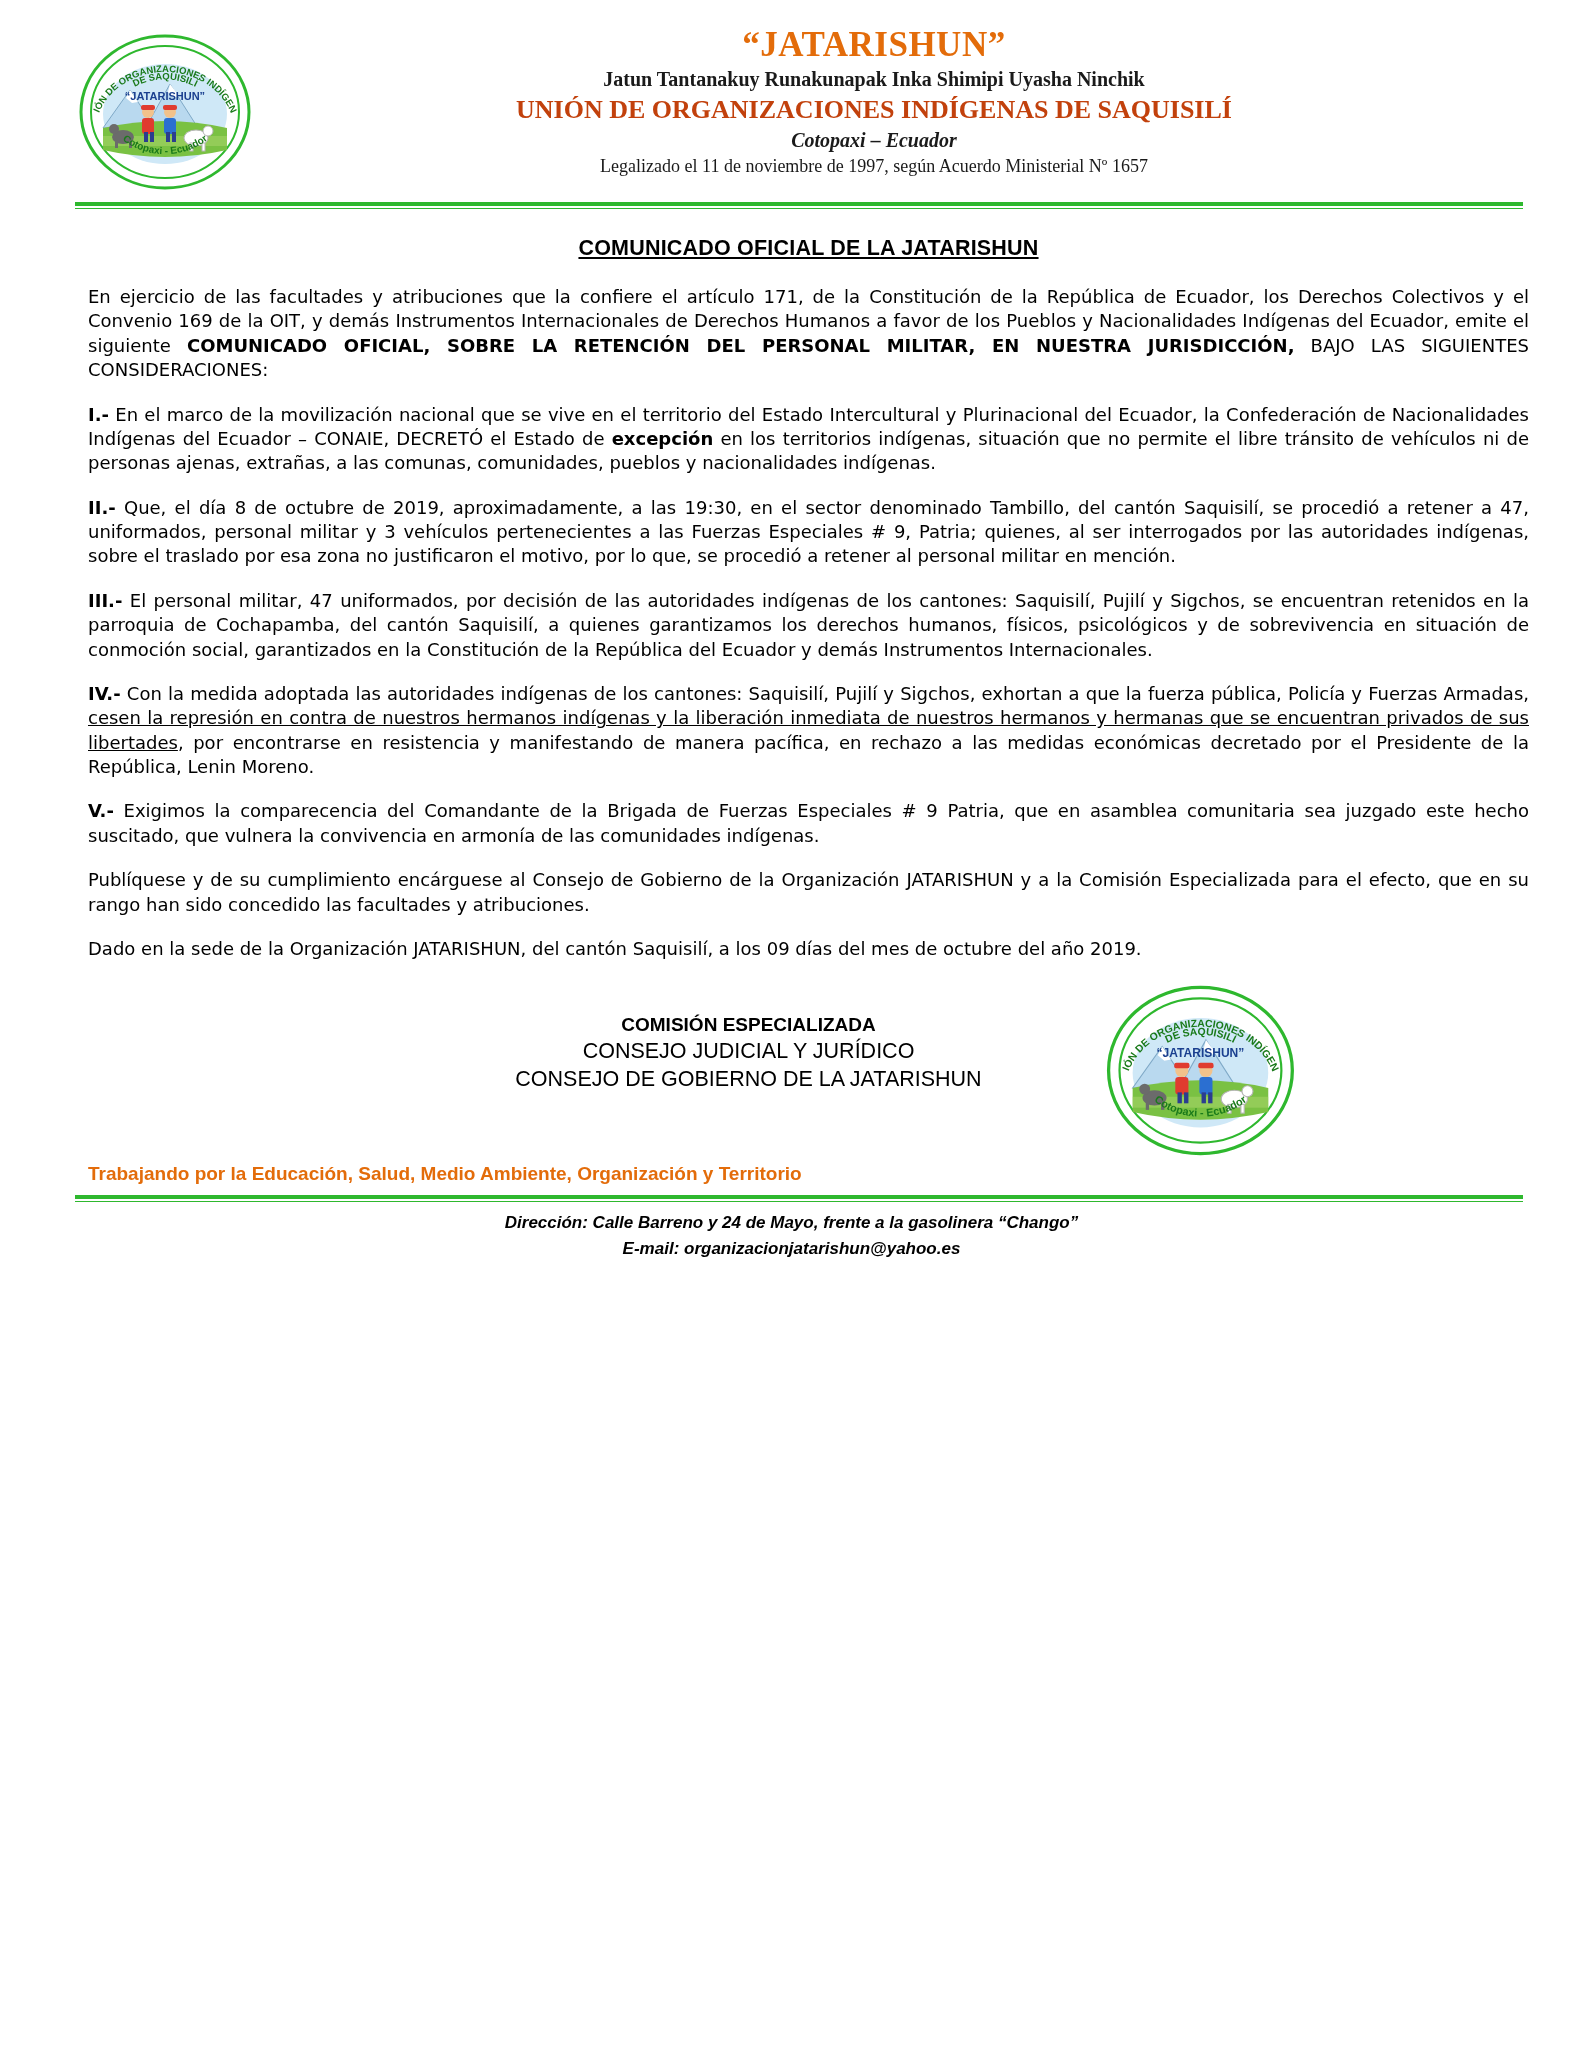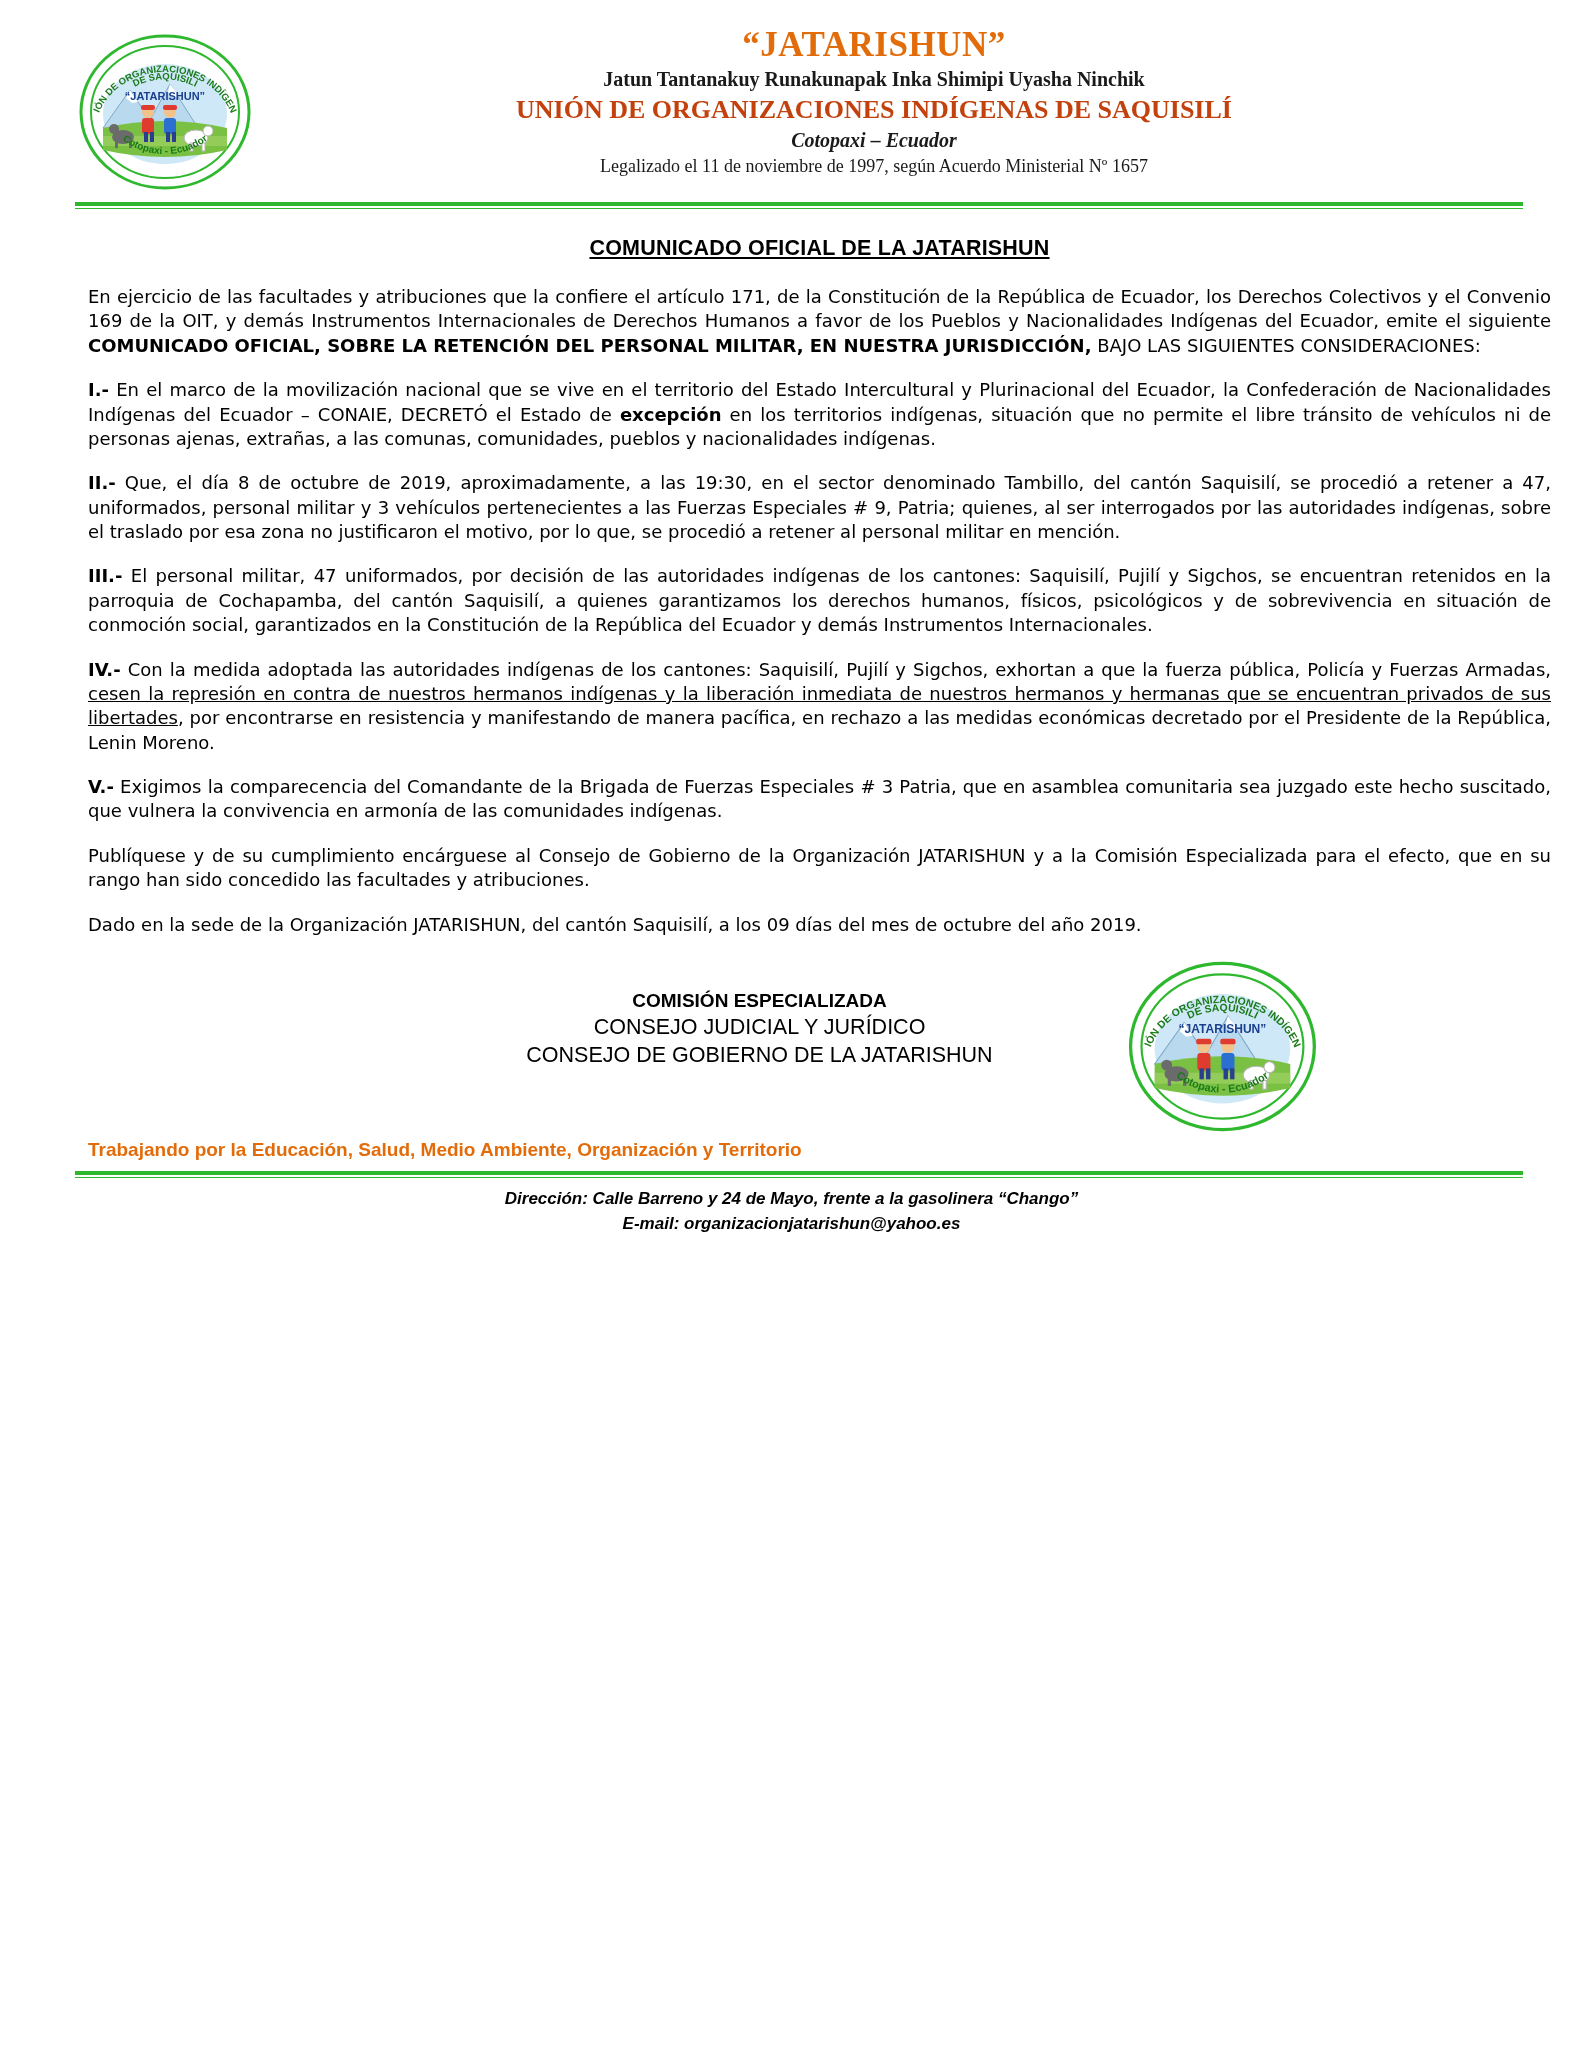--- a/index.html
+++ b/index.html
@@ -95,21 +95,21 @@
   }
   .header-rule .thin {
     position: absolute;
     left: 0; right: 0; top: 6px;
     height: 1px;
     background: #2eb82e;
   }
 
   
   .content {
-    padding: 26px 32px 0 88px;
+    padding: 26px 54px 0 88px;
     box-sizing: border-box;
   }
   .doc-title {
     text-align: center;
     font-family: "Liberation Sans", sans-serif;
     font-weight: bold;
     font-size: 21.5px;
     text-decoration: underline;
     margin-bottom: 24px;
     letter-spacing: 0.2px;
@@ -286,21 +286,21 @@
 
     <p class="para">
       <span class="b">III.-</span><span> El personal militar, 47 uniformados, por decisión de las autoridades indígenas de los cantones: Saquisilí, Pujilí y Sigchos, se encuentran retenidos en la parroquia de Cochapamba, del cantón Saquisilí, a quienes garantizamos los derechos humanos, físicos, psicológicos y de sobrevivencia en situación de conmoción social, garantizados en la Constitución de la República del Ecuador y demás Instrumentos Internacionales.</span>
     </p>
 
     <p class="para">
       <span class="b">IV.-</span><span> Con la medida adoptada las autoridades indígenas de los cantones: Saquisilí, Pujilí y Sigchos, exhortan a que la fuerza pública, Policía y Fuerzas Armadas, </span><span class="u">cesen la represión en contra de nuestros hermanos indígenas y la liberación inmediata de nuestros hermanos y hermanas que se encuentran privados de sus libertades</span><span>, por encontrarse en resistencia y manifestando de manera pacífica, en rechazo a las medidas económicas decretado por el Presidente de la República, Lenin Moreno.</span>
     </p>
 
     <p class="para">
-      <span class="b">V.-</span><span> Exigimos la comparecencia del Comandante de la Brigada de Fuerzas Especiales # 3 Patria, que en asamblea comunitaria sea juzgado este hecho suscitado, que vulnera la convivencia en armonía de las comunidades indígenas.</span>
+      <span class="b">V.-</span><span> Exigimos la comparecencia del Comandante de la Brigada de Fuerzas Especiales # 9 Patria, que en asamblea comunitaria sea juzgado este hecho suscitado, que vulnera la convivencia en armonía de las comunidades indígenas.</span>
     </p>
 
     <p class="para">Publíquese y de su cumplimiento encárguese al Consejo de Gobierno de la Organización JATARISHUN y a la Comisión Especializada para el efecto, que en su rango han sido concedido las facultades y atribuciones.</p>
 
     <p class="para">Dado en la sede de la Organización JATARISHUN, del cantón Saquisilí, a los 09 días del mes de octubre del año 2019.</p>
 
     <div class="signature">
       <div class="sig-logo">
         <svg width="200" height="175" viewBox="0 0 175 160">
           <ellipse cx="87" cy="80" rx="84" ry="76" fill="#ffffff" stroke="#2eb82e" stroke-width="3"></ellipse>

